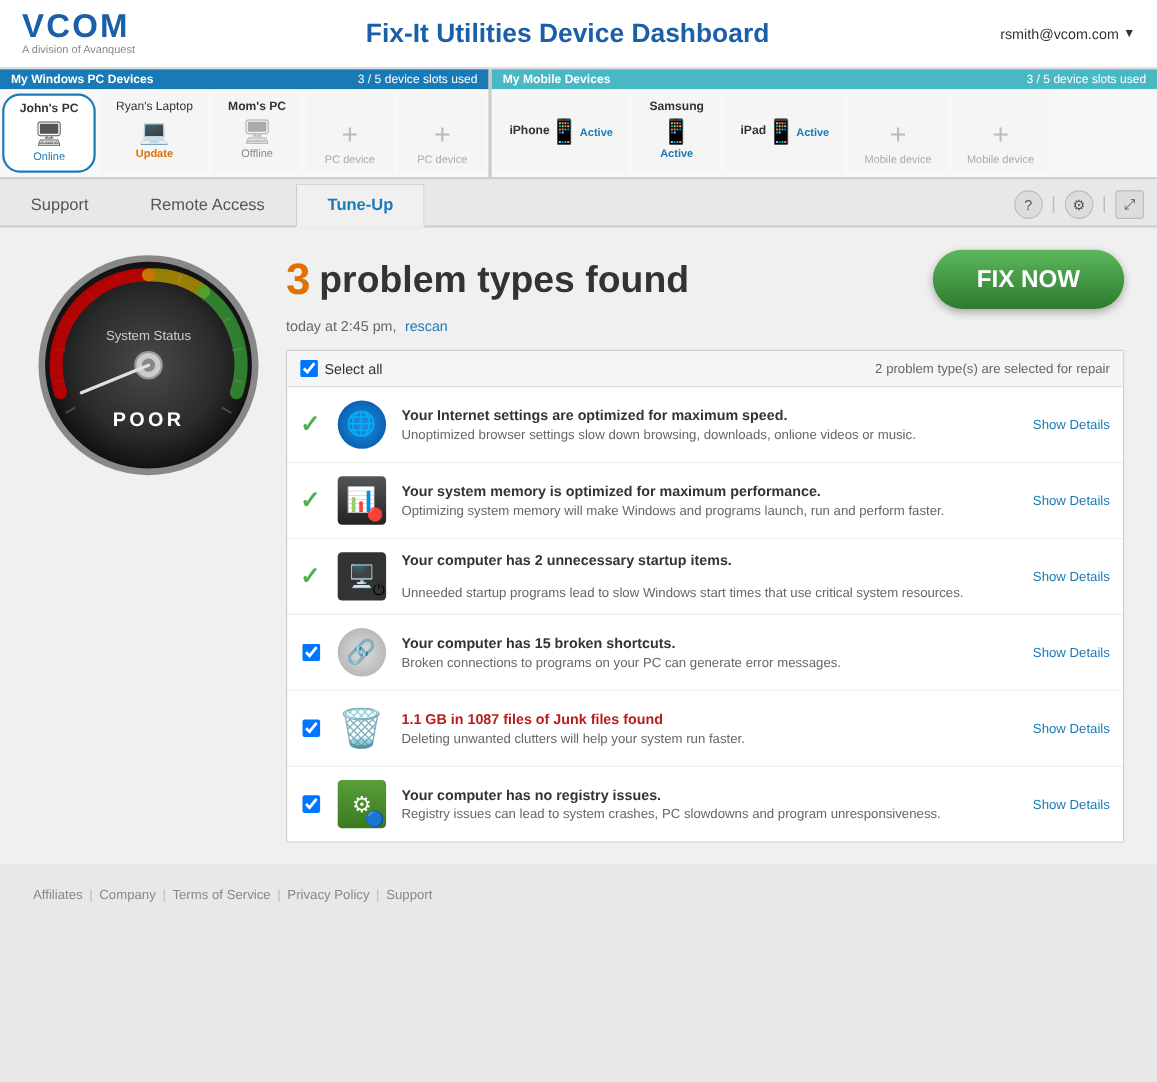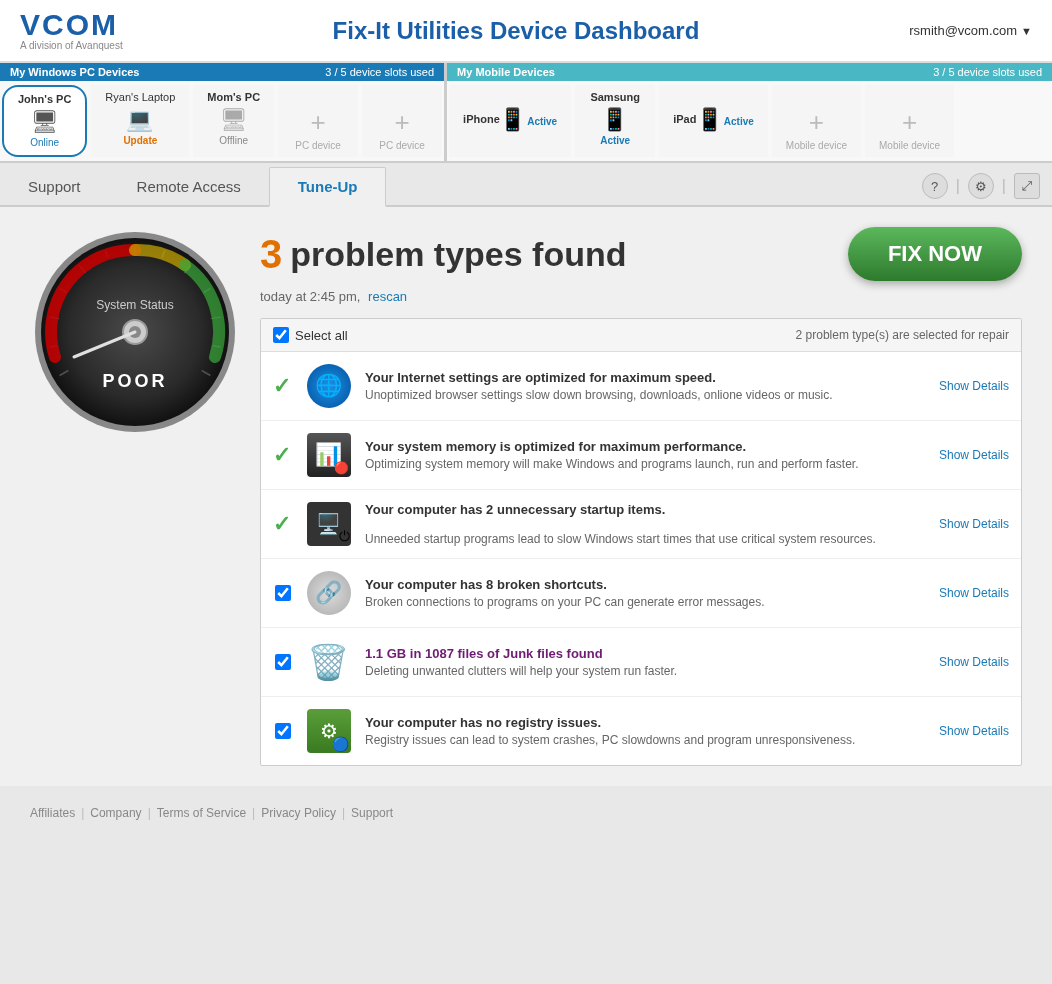--- a/index.html
+++ b/index.html
@@ -245,33 +245,33 @@
           </div>
           <a style="color:#1a7ab5;font-size:12px;cursor:pointer;text-decoration:none;white-space:nowrap;">Show Details</a>
         </div>
 
         <div style="display:flex;align-items:center;padding:10px 12px;border-bottom:1px solid #eee;gap:12px;">
           <input type="checkbox" checked="" style="width: 16px; height: 16px; cursor: pointer; flex: 0 0 20px;">
           <div style="flex:0 0 48px;width:48px;height:48px;display:flex;align-items:center;justify-content:center;">
             <div style="width:44px;height:44px;background:radial-gradient(circle,#ddd,#aaa);border-radius:50%;display:flex;align-items:center;justify-content:center;font-size:22px;">🔗</div>
           </div>
           <div style="flex:1;">
-            <div style="font-size:13px;font-weight:bold;color:#333;margin-bottom:3px;">Your computer has 8 broken shortcuts.</div>
+            <div style="font-size:13px;font-weight:bold;color:#333;margin-bottom:3px;">Your computer has 15 broken shortcuts.</div>
             <div style="font-size:12px;color:#666;">Broken connections to programs on your PC can generate error messages.</div>
           </div>
           <a style="color:#1a7ab5;font-size:12px;cursor:pointer;text-decoration:none;white-space:nowrap;">Show Details</a>
         </div>
 
         <div style="display:flex;align-items:center;padding:10px 12px;border-bottom:1px solid #eee;gap:12px;">
           <input type="checkbox" checked="" style="width: 16px; height: 16px; cursor: pointer; flex: 0 0 20px;">
           <div style="flex:0 0 48px;width:48px;height:48px;display:flex;align-items:center;justify-content:center;">
             <span style="font-size:34px;">🗑️</span>
           </div>
           <div style="flex:1;">
-            <div style="font-size:13px;font-weight:bold;color:#701a75;margin-bottom:3px;">1.1 GB in 1087 files of Junk files found</div>
+            <div style="font-size:13px;font-weight:bold;color:#b91c1c;margin-bottom:3px;">1.1 GB in 1087 files of Junk files found</div>
             <div style="font-size:12px;color:#666;">Deleting unwanted clutters will help your system run faster.</div>
           </div>
           <a style="color:#1a7ab5;font-size:12px;cursor:pointer;text-decoration:none;white-space:nowrap;">Show Details</a>
         </div>
 
         <div style="display:flex;align-items:center;padding:10px 12px;gap:12px;">
           <input type="checkbox" checked="" style="width: 16px; height: 16px; cursor: pointer; flex: 0 0 20px;">
           <div style="flex:0 0 48px;width:48px;height:48px;display:flex;align-items:center;justify-content:center;">
             <div style="width:44px;height:44px;background:linear-gradient(to bottom,#5a9e3a,#3a7a20);border-radius:4px;display:flex;align-items:center;justify-content:center;position:relative;">
               <span style="font-size:20px;color:#fff;">⚙</span>

